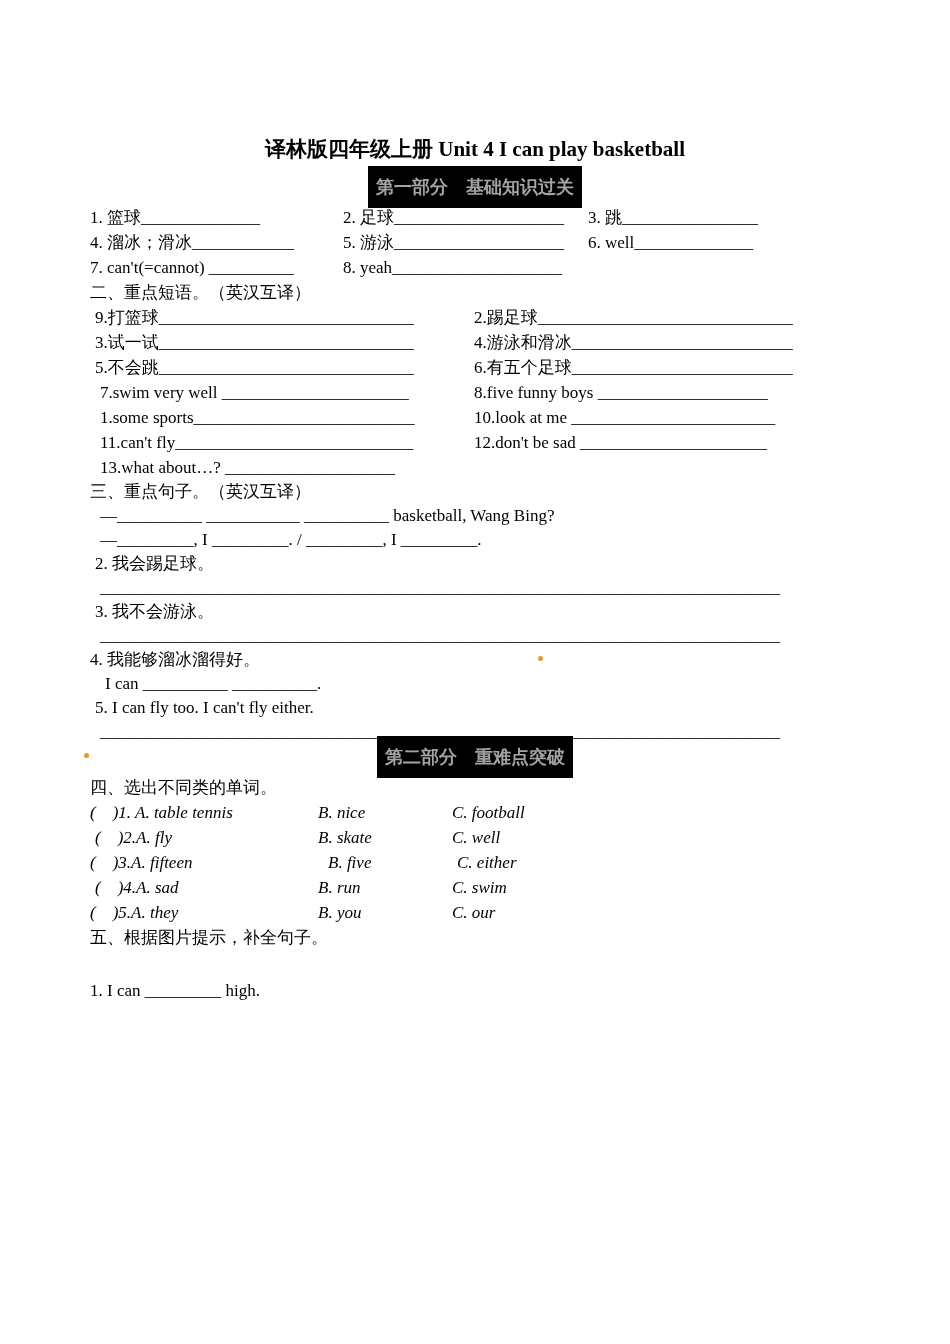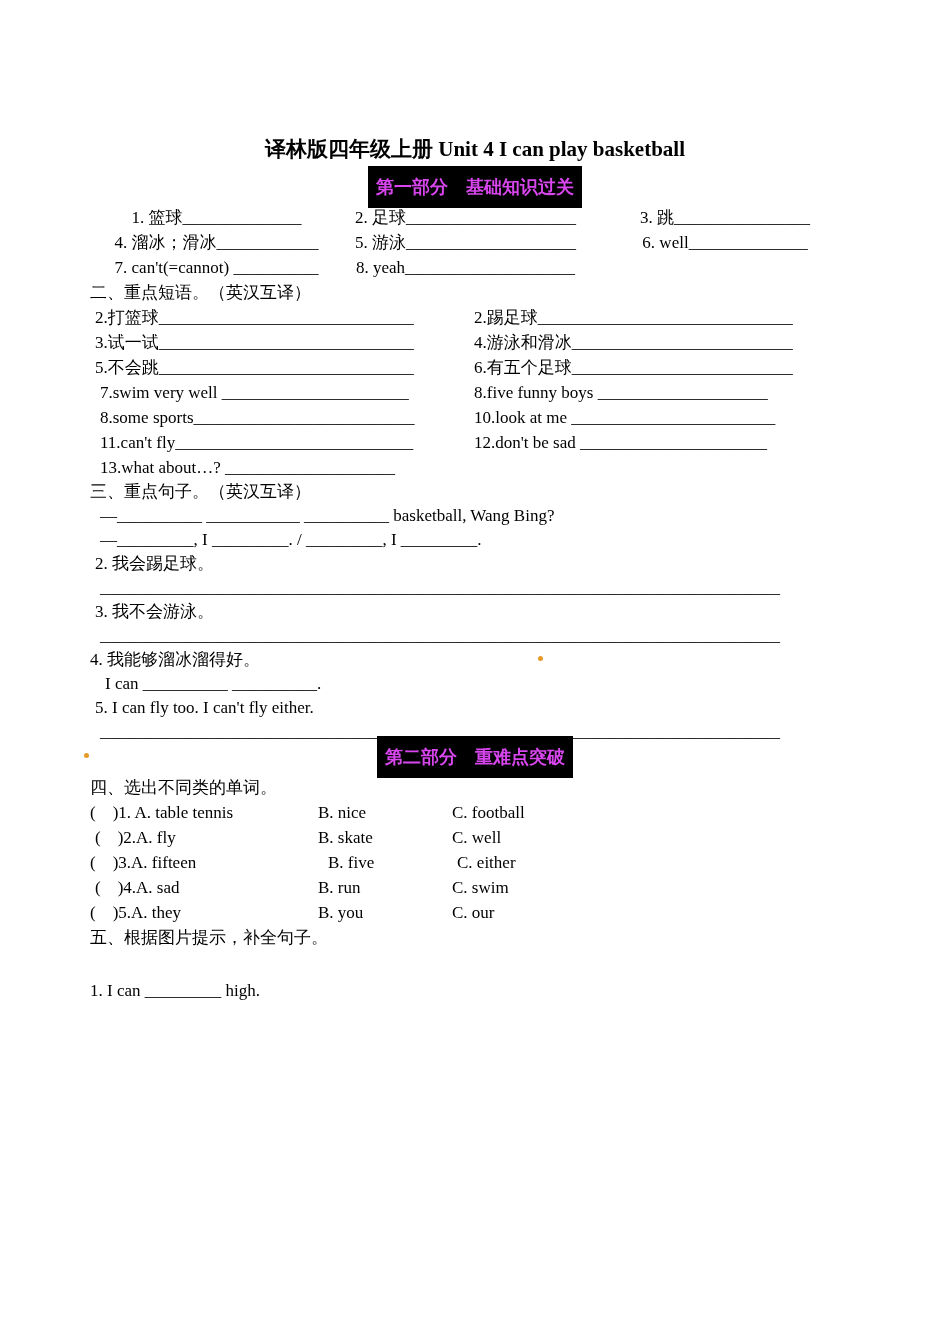--- a/index.html
+++ b/index.html
@@ -18,31 +18,31 @@
   .title {
     text-align: center;
     font-size: 21px;
     font-weight: bold;
     line-height: 26px;
     margin: 0 0 14px 0;
   }
   .part-header { text-align: center; line-height: 22px; margin: 2px 0 6px 0; }
   .part-header .hl {
     background: #000000;
-    color: #d946ef;
+    color: #a3a3a3;
     font-weight: bold;
     font-size: 18px;
     padding: 11px 8px;
   }
   .content { margin: 0 88px 0 90px; }
   .line { line-height: 25px; white-space: nowrap; }
   .sent .line { line-height: 24px; }
-  .grid3 { display: grid; grid-template-columns: 253px 245px 1fr; text-align: center; }
+  .grid3 { display: grid; grid-template-columns: 253px 245px 1fr; }
   .grid2 { display: grid; grid-template-columns: 384px 1fr; }
-  .gridc { display: grid; grid-template-columns: 228px 134px 1fr; }
+  .gridc { display: grid; grid-template-columns: 228px 134px 1fr; font-style: italic; }
   .cell { line-height: 25px; white-space: nowrap; overflow: hidden; }
   .ind5  { padding-left: 5px; }
   .ind10 { padding-left: 10px; }
   .ind15 { padding-left: 15px; }
   .mt26 { margin-top: 28px; }
   .mt48 { margin-top: 66px; }
   .mt50 { margin-top: 76px; }
   .img-abs { position: absolute; line-height: 0; }
   .dot { position: absolute; width: 5px; height: 5px; border-radius: 50%; background: #e59a2a; }
 </style>
@@ -69,37 +69,37 @@
       <span class="cell">5. 游泳____________________</span>
       <span class="cell">6. well______________</span>
     </div>
     <div class="grid3">
       <span class="cell">7. can't(=cannot) __________</span>
       <span class="cell">8. yeah____________________</span>
     </div>
 
     <div class="line">二、重点短语。（英汉互译）</div>
     <div class="grid2">
-      <span class="cell ind5">2.打篮球______________________________</span>
+      <span class="cell ind5">9.打篮球______________________________</span>
       <span class="cell">2.踢足球______________________________</span>
     </div>
     <div class="grid2">
       <span class="cell ind5">3.试一试______________________________</span>
       <span class="cell">4.游泳和滑冰__________________________</span>
     </div>
     <div class="grid2">
       <span class="cell ind5">5.不会跳______________________________</span>
       <span class="cell">6.有五个足球__________________________</span>
     </div>
     <div class="grid2">
       <span class="cell ind10">7.swim very well ______________________</span>
       <span class="cell">8.five funny boys ____________________</span>
     </div>
     <div class="grid2">
-      <span class="cell ind10">8.some sports__________________________</span>
+      <span class="cell ind10">1.some sports__________________________</span>
       <span class="cell">10.look at me ________________________</span>
     </div>
     <div class="grid2">
       <span class="cell ind10">11.can't fly____________________________</span>
       <span class="cell">12.don't be sad ______________________</span>
     </div>
     <div class="grid2">
       <span class="cell ind10">13.what about…? ____________________</span>
       <span class="cell"></span>
     </div>

